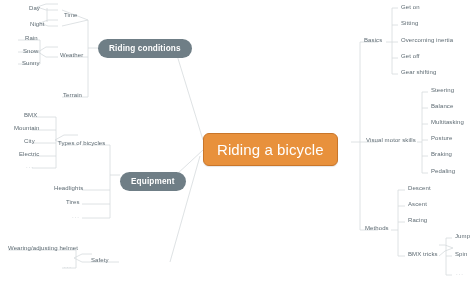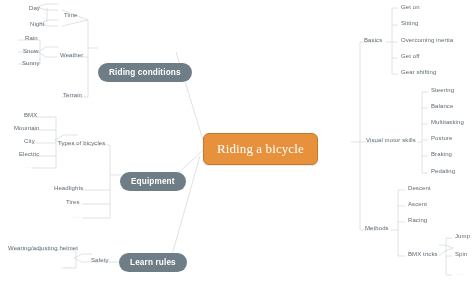--- a/index.html
+++ b/index.html
@@ -12,25 +12,24 @@
   svg.links{position:absolute;left:0;top:0;width:474px;height:291px;pointer-events:none;}
 
   
   .node{position:absolute;white-space:nowrap;}
 
   .root{
     background:#e8913c;
     border:1px solid #c9762a;
     border-radius:6px;
     color:#ffffff;
-    font-size:13px;
+    font-size:15px;
     padding:7px 13px;
     letter-spacing:.1px;
     box-shadow:0 1px 1px rgba(0,0,0,.10);
-    font-family:Liberation Serif, serif;
   }
 
   .branch{
     background:#6f7e86;
     border-radius:11px;
     color:#ffffff;
     font-size:8.2px;
     font-weight:bold;
     padding:5px 11px;
     letter-spacing:.15px;
@@ -138,21 +137,21 @@
       <path d="M439,256 L445,251 L453,248 L445,245 L439,245"></path>
       <path d="M446,238 L446,248 L446,275"></path>
       <path d="M446,238 L452,238"></path>
       <path d="M446,256 L452,256"></path>
       <path d="M446,275 L452,275"></path>
     </g>
   </svg>
 
   <div class="node root" style="left:203px;top:133px;">Riding a bicycle</div>
 
-  <div class="node branch" style="left:98px;top:39px;margin-top:24px;">Riding conditions</div>
+  <div class="node branch" style="left:98px;top:39px;">Riding conditions</div>
 
   <div class="node topic" style="left:62px;top:11px;">Time</div>
   <div class="node leaf" style="left:27px;top:4px;">Day</div>
   <div class="node leaf" style="left:28px;top:20px;">Night</div>
 
   <div class="node topic" style="left:58px;top:51px;">Weather</div>
   <div class="node leaf" style="left:23px;top:34px;">Rain</div>
   <div class="node leaf" style="left:21px;top:47px;">Snow</div>
   <div class="node leaf" style="left:20px;top:59px;">Sunny</div>
 
@@ -164,21 +163,20 @@
   <div class="node leaf" style="left:22px;top:111px;">BMX</div>
   <div class="node leaf" style="left:12px;top:124px;">Mountain</div>
   <div class="node leaf" style="left:22px;top:137px;">City</div>
   <div class="node leaf" style="left:17px;top:150px;">Electric</div>
   <div class="node leaf empty" style="left:24px;top:162px;">...</div>
 
   <div class="node topic" style="left:52px;top:184px;">Headlights</div>
   <div class="node topic" style="left:64px;top:198px;">Tires</div>
   <div class="node topic empty" style="left:70px;top:212px;">...</div>
 
-  <div class="node branch" style="left:119px;top:253px;">Learn rules</div>
 
   <div class="node topic" style="left:89px;top:256px;">Safety</div>
   <div class="node leaf" style="left:6px;top:244px;">Wearing/adjusting helmet</div>
   <div class="node leaf empty" style="left:62px;top:262px;">...</div>
 
 
   <div class="node topic" style="left:362px;top:36px;">Basics</div>
   <div class="node leaf" style="left:399px;top:3px;">Get on</div>
   <div class="node leaf" style="left:399px;top:19px;">Sitting</div>
   <div class="node leaf" style="left:399px;top:36px;">Overcoming inertia</div>

